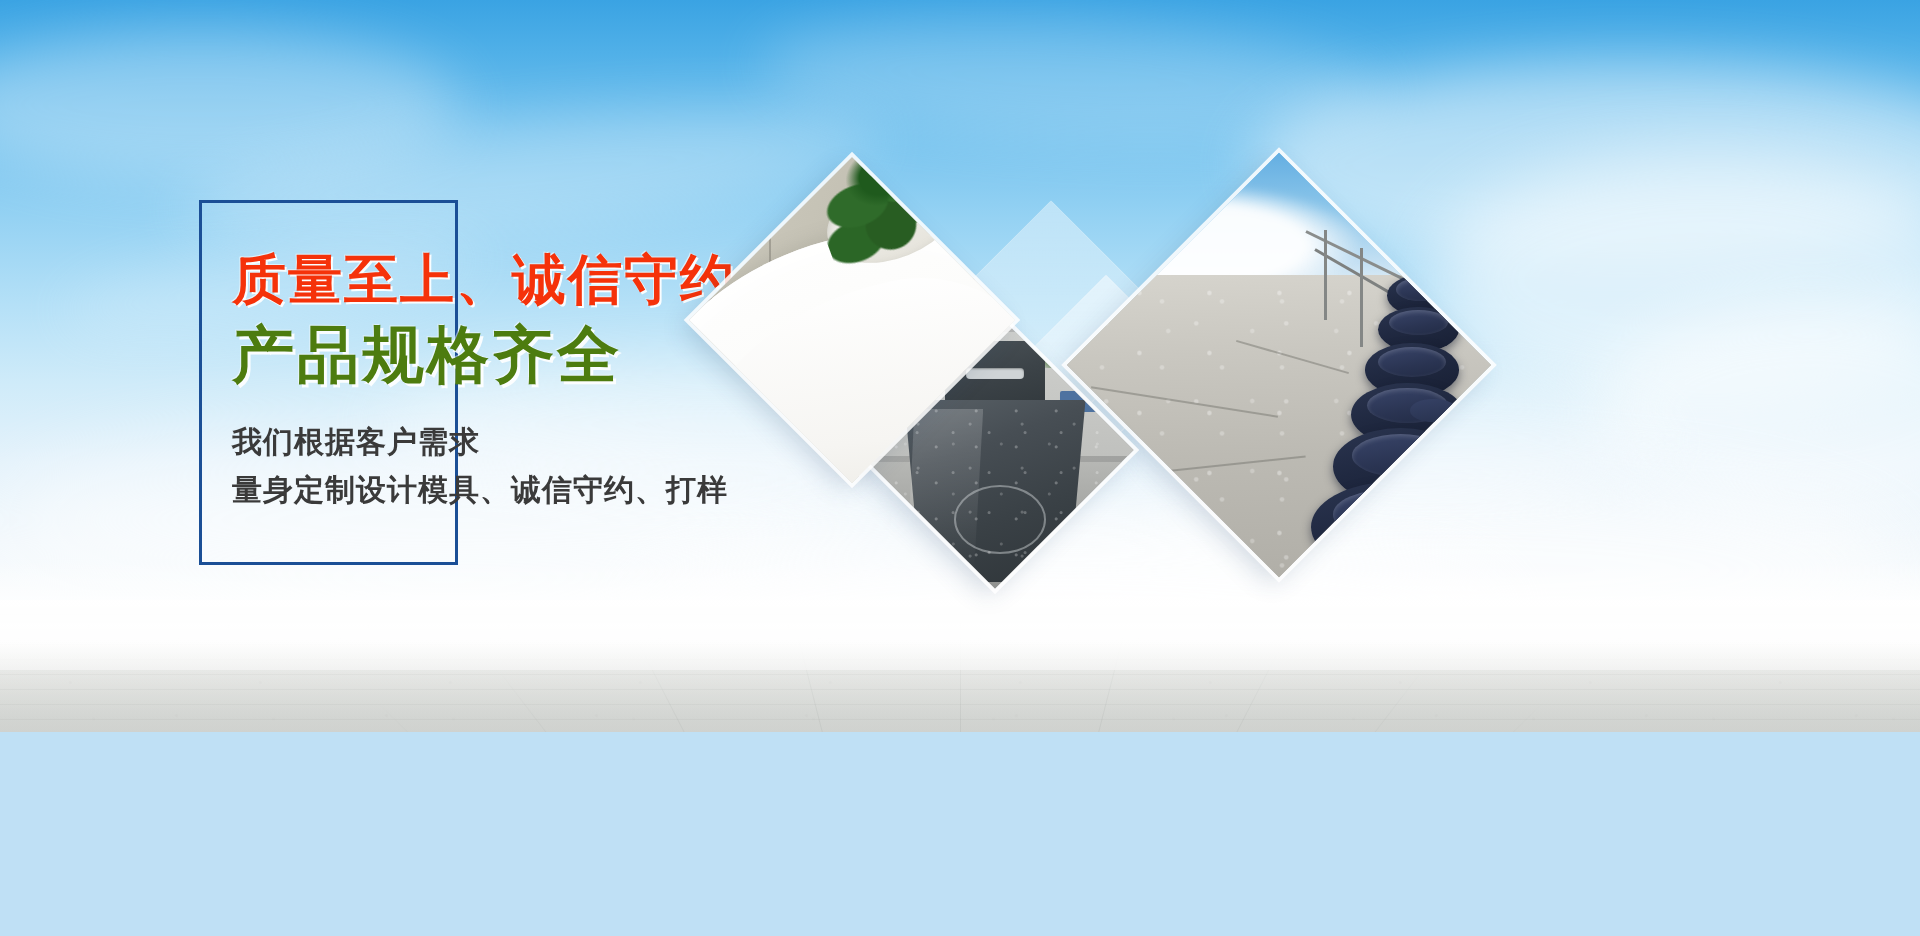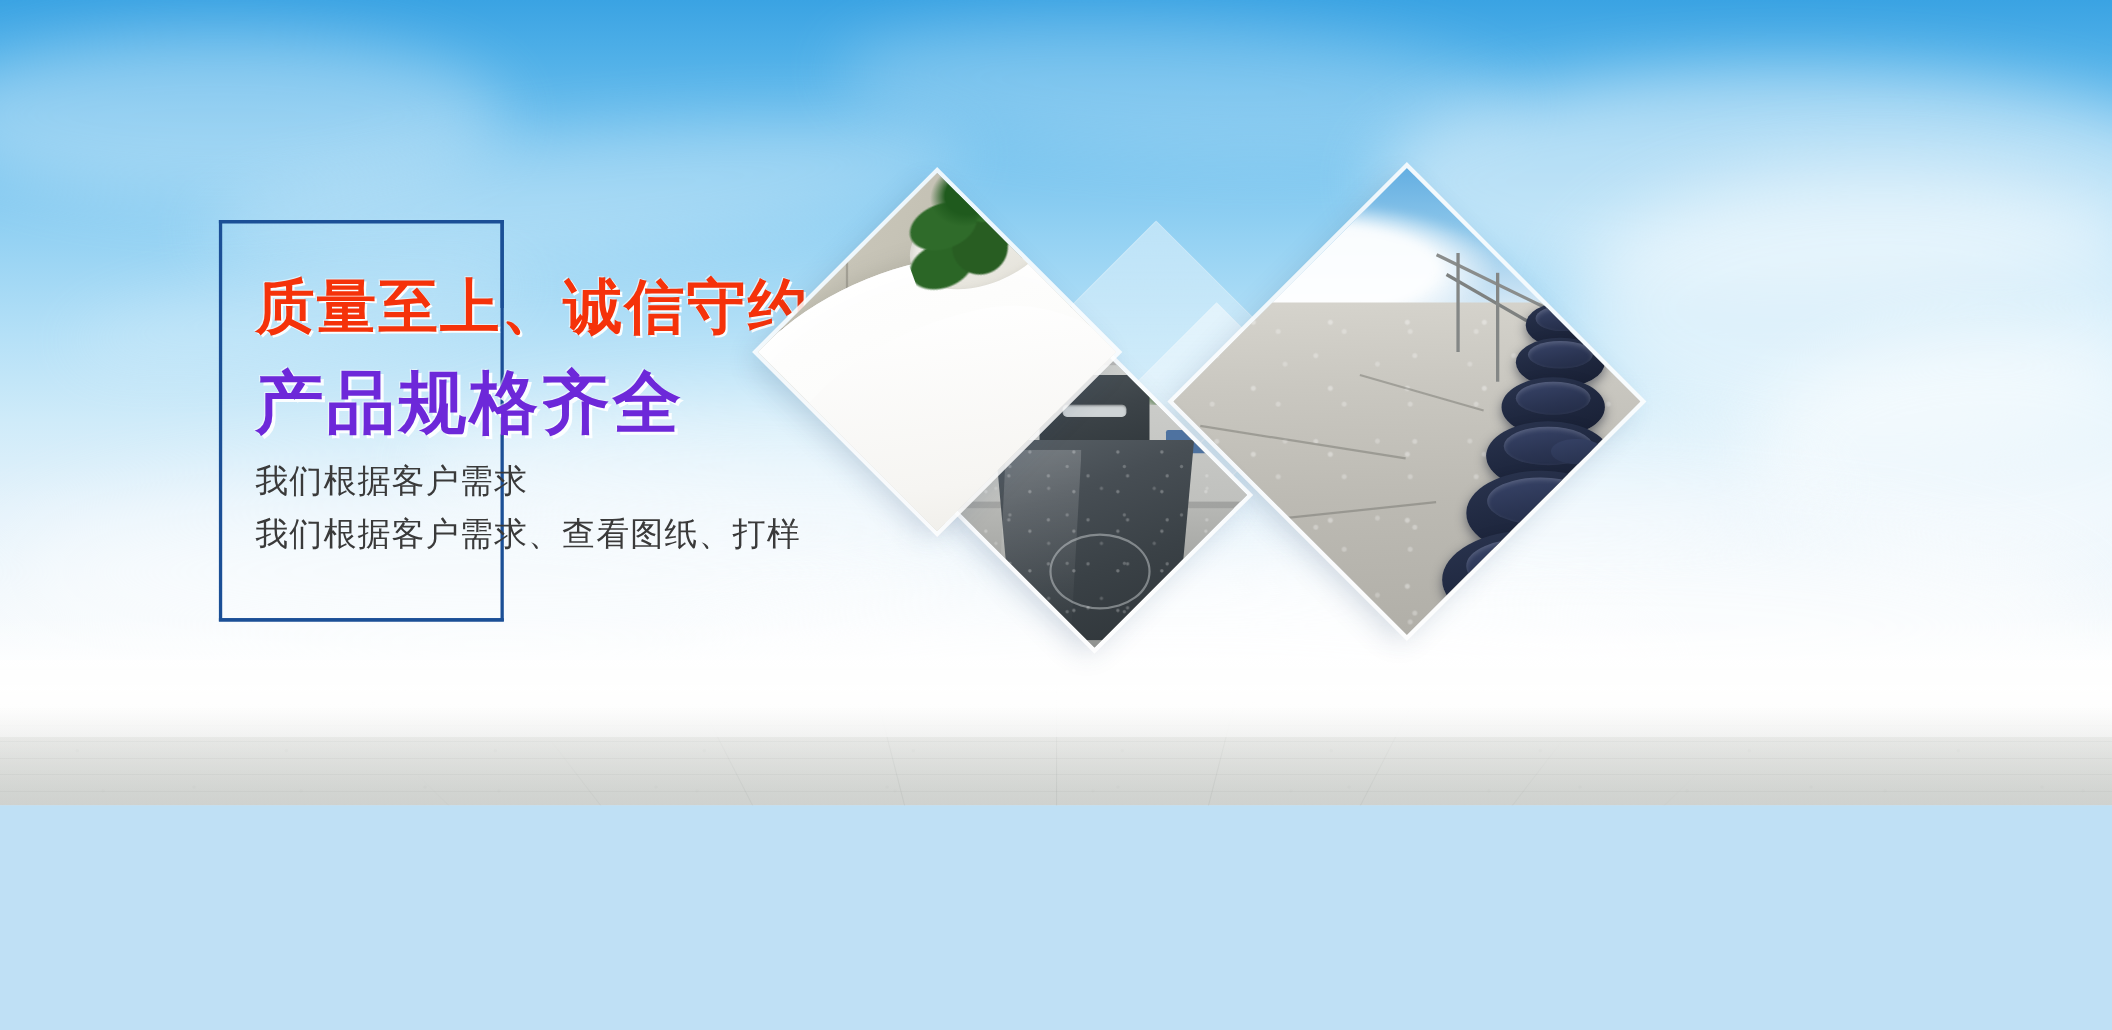--- a/index.html
+++ b/index.html
@@ -103,27 +103,27 @@
   
   .copy{position:absolute;left:232px;top:248px;width:640px;}
 
   .headline-red{
     font-size:54px;line-height:62px;font-weight:bold;letter-spacing:2px;
     color:#f5320a;
     text-shadow:2px 2px 0 rgba(255,255,255,.92), -1px -1px 0 rgba(255,255,255,.55);
     white-space:nowrap;
   }
   .headline-blue{
-    margin-top:20px;
+    margin-top:8px;
     font-size:62px;line-height:74px;font-weight:bold;letter-spacing:3px;
-    color:#6d28d9;
+    color:#4d7c0f;
     text-shadow:3px 3px 0 rgba(255,255,255,.9), -1px -1px 0 rgba(255,255,255,.5);
     white-space:nowrap;
   }
-  .subcopy{margin-top:10px;}
+  .subcopy{margin-top:26px;font-weight:bold;}
   .subline{
     font-size:30px;line-height:48px;color:#3a3a3a;letter-spacing:1px;white-space:nowrap;
   }
 
   
   .decor-diamond{
     position:absolute;transform:rotate(45deg);
     background:linear-gradient(135deg,rgba(255,255,255,.42),rgba(255,255,255,.12));
     border:1px solid rgba(255,255,255,.35);
   }
@@ -372,21 +372,21 @@
   <div class="frame"></div>
   <div class="frame-top-ext"></div>
   <div class="frame-right-stub"></div>
   <div class="frame-bottom-ext"></div>
 
   <div class="copy">
     <div class="headline-red">质量至上、诚信守约</div>
     <div class="headline-blue">产品规格齐全</div>
     <div class="subcopy">
       <div class="subline">我们根据客户需求</div>
-      <div class="subline">我们根据客户需求、查看图纸、打样</div>
+      <div class="subline">量身定制设计模具、诚信守约、打样</div>
     </div>
   </div>
 
   <div class="decor-diamond dd3"></div>
   <div class="decor-diamond dd1"></div>
   <div class="decor-diamond dd2"></div>
 
   <div class="dia diaC">
     <div class="inner">
       <div class="scene sceneC">

